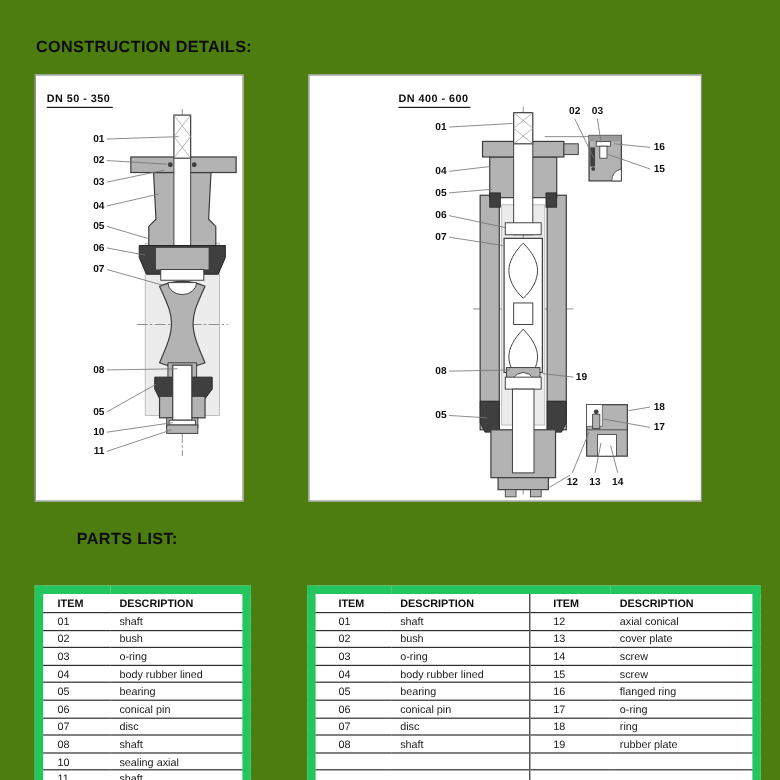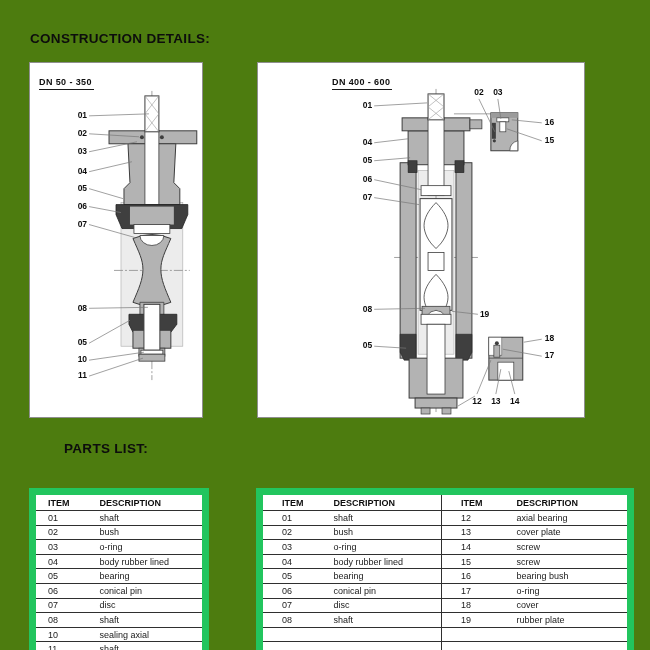--- a/index.html
+++ b/index.html
@@ -314,21 +314,21 @@
         <tr>
       <th class="col-item">ITEM</th>
       <th class="col-desc">DESCRIPTION</th>
       <th class="col-item sep">ITEM</th>
       <th class="col-desc">DESCRIPTION</th>
     </tr>
     <tr>
           <td class="col-item">01</td>
           <td class="col-desc">shaft</td>
           <td class="col-item sep">12</td>
-          <td class="col-desc">axial bearing</td>
+          <td class="col-desc">axial conical</td>
         </tr>
     <tr>
           <td class="col-item">02</td>
           <td class="col-desc">bush</td>
           <td class="col-item sep">13</td>
           <td class="col-desc">cover plate</td>
         </tr>
     <tr>
           <td class="col-item">03</td>
           <td class="col-desc">o-ring</td>
@@ -338,33 +338,33 @@
     <tr>
           <td class="col-item">04</td>
           <td class="col-desc">body rubber lined</td>
           <td class="col-item sep">15</td>
           <td class="col-desc">screw</td>
         </tr>
     <tr>
           <td class="col-item">05</td>
           <td class="col-desc">bearing</td>
           <td class="col-item sep">16</td>
-          <td class="col-desc">bearing bush</td>
+          <td class="col-desc">flanged ring</td>
         </tr>
     <tr>
           <td class="col-item">06</td>
           <td class="col-desc">conical pin</td>
           <td class="col-item sep">17</td>
           <td class="col-desc">o-ring</td>
         </tr>
     <tr>
           <td class="col-item">07</td>
           <td class="col-desc">disc</td>
           <td class="col-item sep">18</td>
-          <td class="col-desc">cover</td>
+          <td class="col-desc">ring</td>
         </tr>
     <tr>
           <td class="col-item">08</td>
           <td class="col-desc">shaft</td>
           <td class="col-item sep">19</td>
           <td class="col-desc">rubber plate</td>
         </tr>
     <tr>
           <td class="col-item"></td>
           <td class="col-desc"></td>

